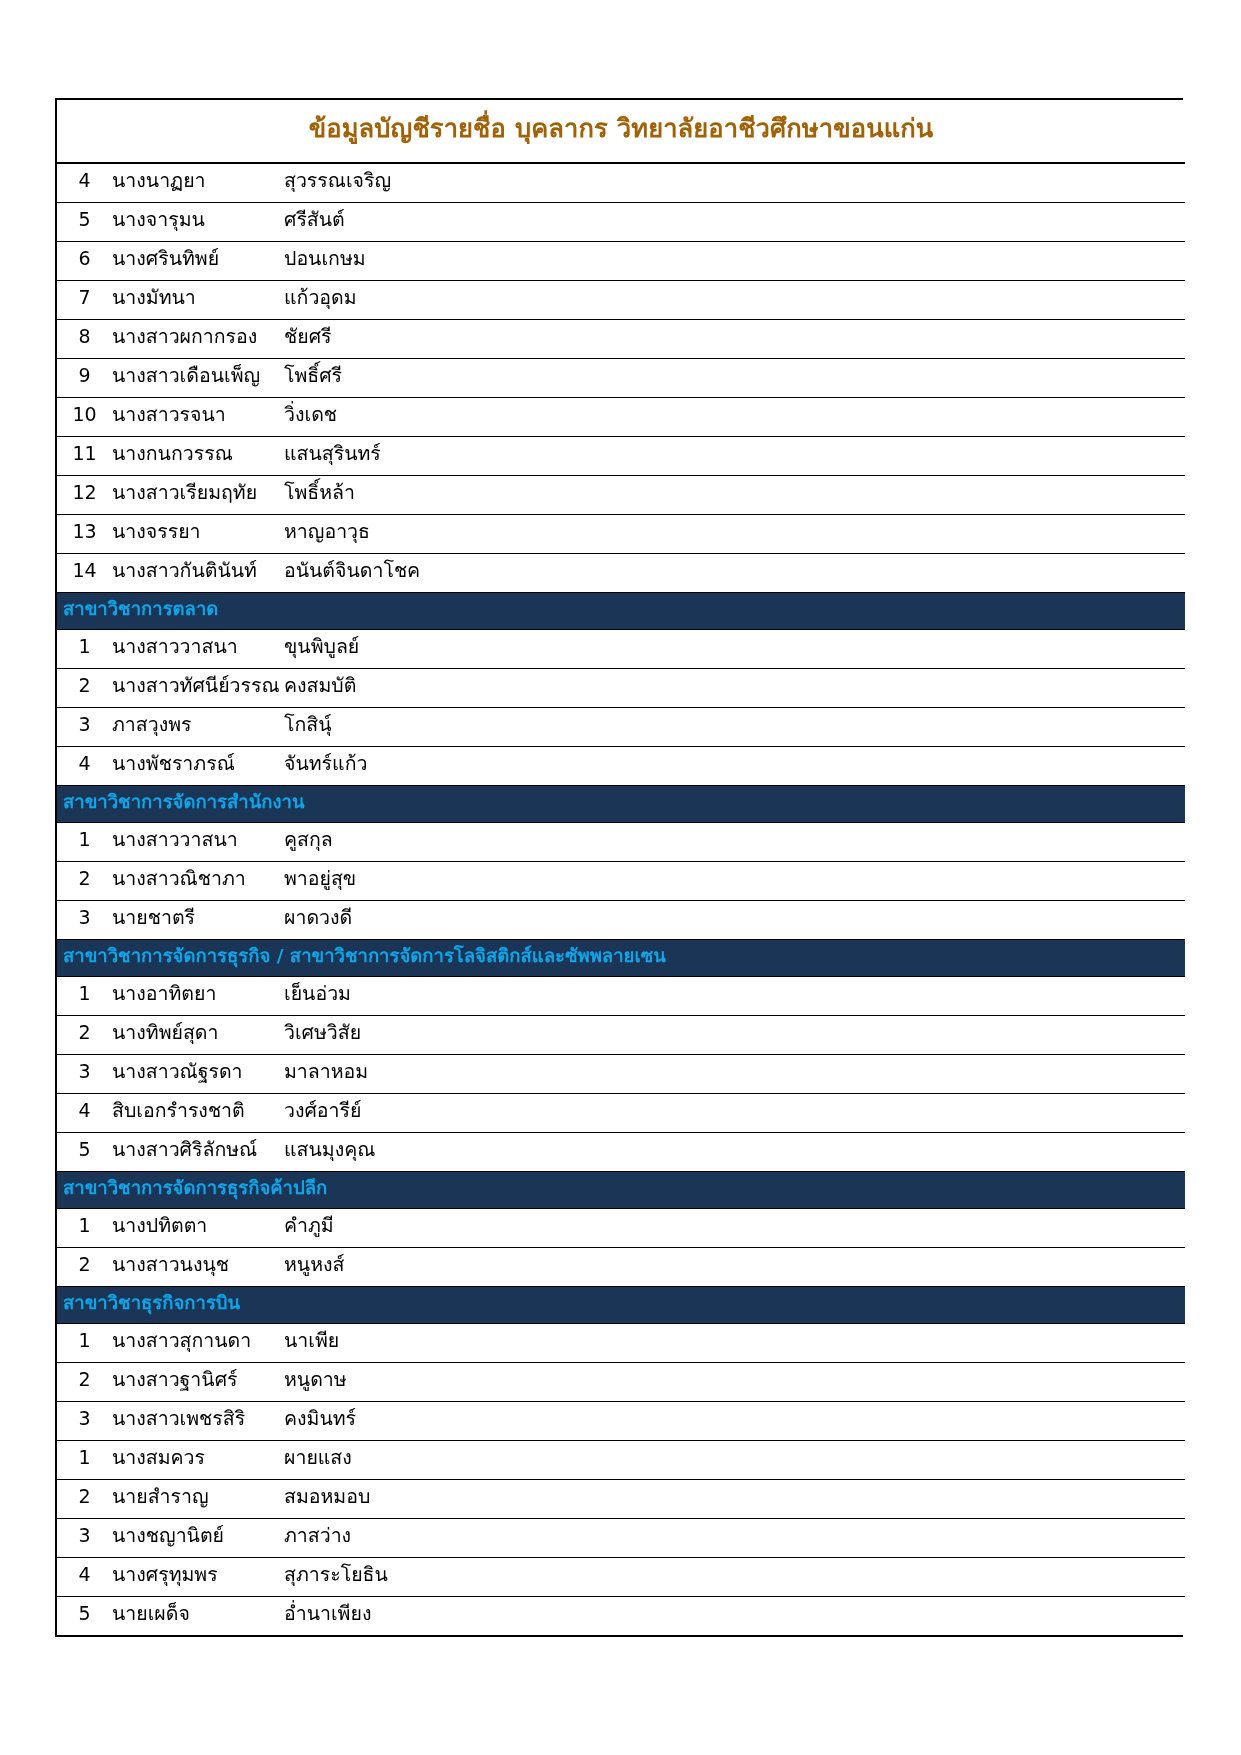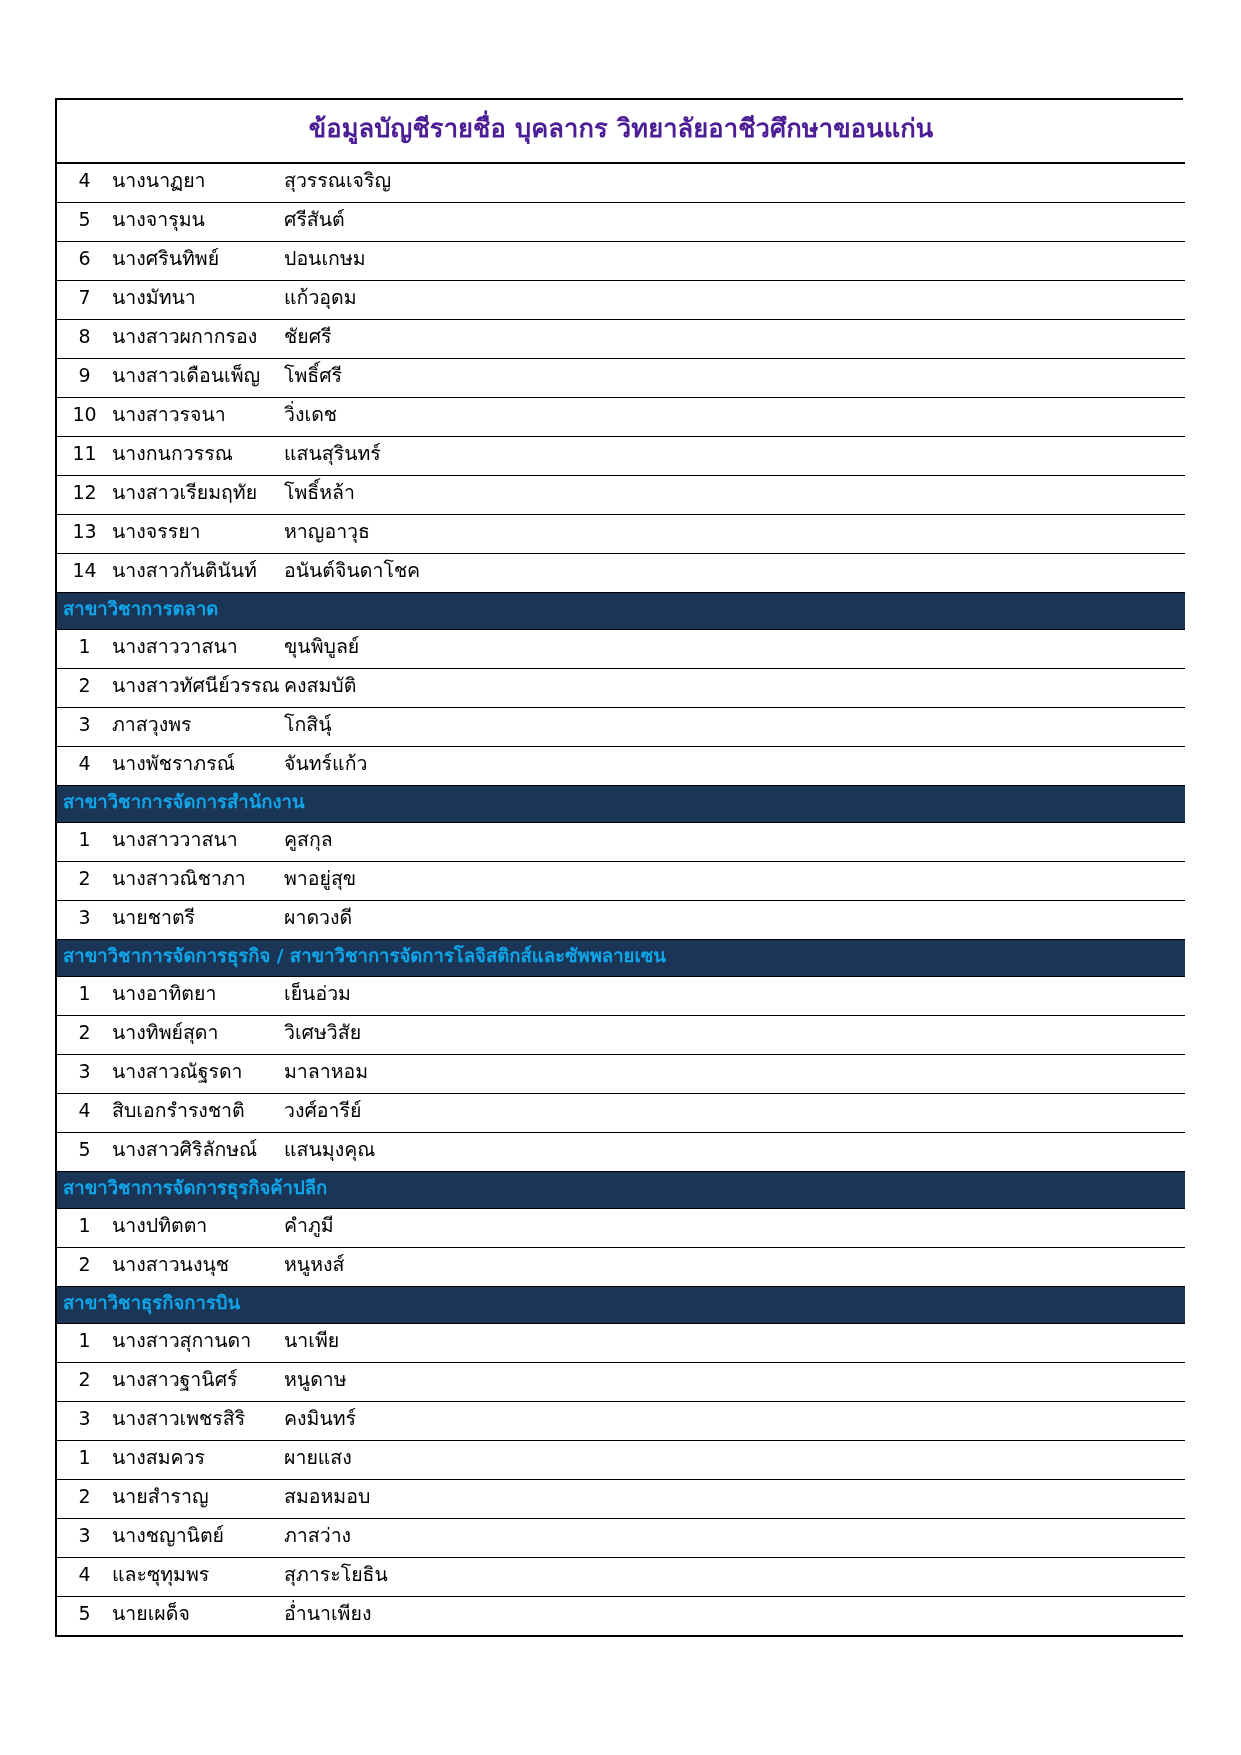--- a/index.html
+++ b/index.html
@@ -48,21 +48,21 @@
   tr.title-row td {
     height: 56px;
     border-bottom: 2.5px solid #000000;
     text-align: center;
     vertical-align: middle;
     padding: 0 8px 6px 8px;
   }
   .title-text {
     font-size: 25.5px;
     font-weight: bold;
-    color: #4c1d95;
+    color: #a16207;
     letter-spacing: 0.1px;
     line-height: 1.1;
     white-space: nowrap;
   }
 
   
   tr.section-row td {
     background: #1b3557;
     height: 33px;
     border-top: 1.5px solid #000000;
@@ -295,21 +295,21 @@
             <td class="cell-first"><span class="name-text">นายสำราญ</span></td>
             <td class="cell-last"><span class="name-text">สมอหมอบ</span></td>
           </tr>
           <tr class="data-row">
             <td class="cell-num"><span class="num-text">3</span></td>
             <td class="cell-first"><span class="name-text">นางชญานิตย์</span></td>
             <td class="cell-last"><span class="name-text">ภาสว่าง</span></td>
           </tr>
           <tr class="data-row">
             <td class="cell-num"><span class="num-text">4</span></td>
-            <td class="cell-first"><span class="name-text">และซุทุมพร</span></td>
+            <td class="cell-first"><span class="name-text">นางศรุทุมพร</span></td>
             <td class="cell-last"><span class="name-text">สุภาระโยธิน</span></td>
           </tr>
           <tr class="data-row">
             <td class="cell-num"><span class="num-text">5</span></td>
             <td class="cell-first"><span class="name-text">นายเผด็จ</span></td>
             <td class="cell-last"><span class="name-text">อ่ำนาเพียง</span></td>
           </tr>
         </tbody>
     </table>
   </div>

